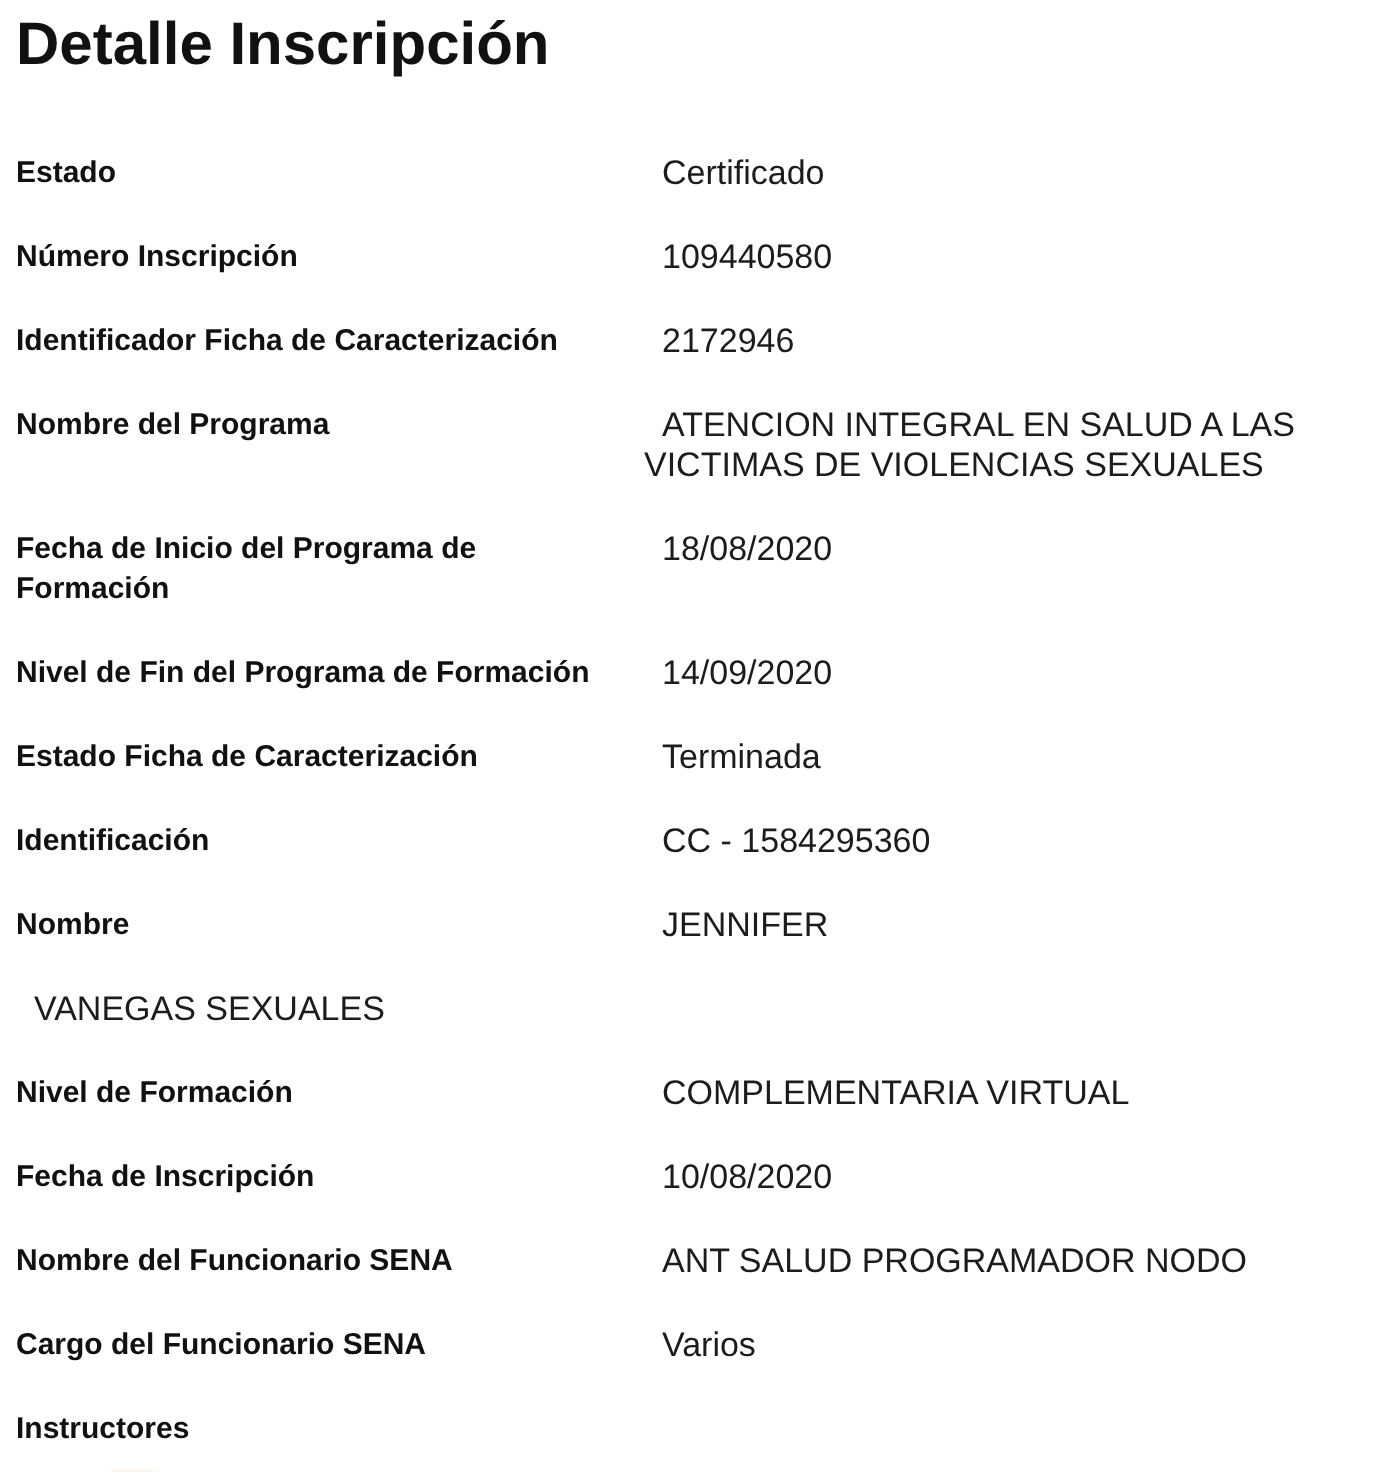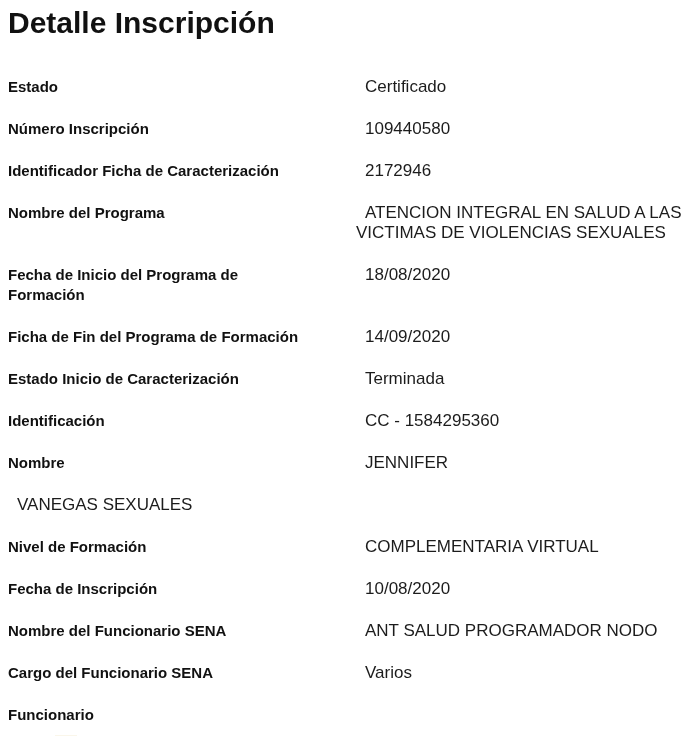--- a/index.html
+++ b/index.html
@@ -30,21 +30,21 @@
     margin-top: 37px;
   }
   .field-row {
     display: flex;
     align-items: flex-start;
     margin-bottom: 22px;
   }
   .field-label {
     width: 300px;
     flex: 0 0 300px;
-    margin-right: 48px;
+    margin-right: 14px;
     font-size: 15px;
     line-height: 20px;
     font-weight: 700;
     color: #111111;
   }
   .field-value {
     flex: 1 1 auto;
     max-width: 344px;
     font-size: 17px;
     line-height: 20px;
@@ -89,26 +89,26 @@
       <div class="field-label">Nombre del Programa</div>
       <div class="field-value">ATENCION INTEGRAL EN SALUD A LAS VICTIMAS DE VIOLENCIAS SEXUALES</div>
     </div>
 
     <div class="field-row">
       <div class="field-label">Fecha de Inicio del Programa de Formación</div>
       <div class="field-value">18/08/2020</div>
     </div>
 
     <div class="field-row">
-      <div class="field-label">Ficha de Fin del Programa de Formación</div>
+      <div class="field-label">Nivel de Fin del Programa de Formación</div>
       <div class="field-value">14/09/2020</div>
     </div>
 
     <div class="field-row">
-      <div class="field-label">Estado Inicio de Caracterización</div>
+      <div class="field-label">Estado Ficha de Caracterización</div>
       <div class="field-value">Terminada</div>
     </div>
 
     <div class="field-row">
       <div class="field-label">Identificación</div>
       <div class="field-value">CC - 1584295360</div>
     </div>
 
     <div class="field-row">
       <div class="field-label">Nombre</div>
@@ -133,21 +133,21 @@
       <div class="field-label">Nombre del Funcionario SENA</div>
       <div class="field-value">ANT SALUD PROGRAMADOR NODO</div>
     </div>
 
     <div class="field-row">
       <div class="field-label">Cargo del Funcionario SENA</div>
       <div class="field-value">Varios</div>
     </div>
 
     <div class="field-row">
-      <div class="field-label">Funcionario</div>
+      <div class="field-label">Instructores</div>
       <div class="field-value"></div>
     </div>
 
   </div>
 
   <div class="cropped-row-fragment"></div>
 
 </div>
 
 </body></html>

